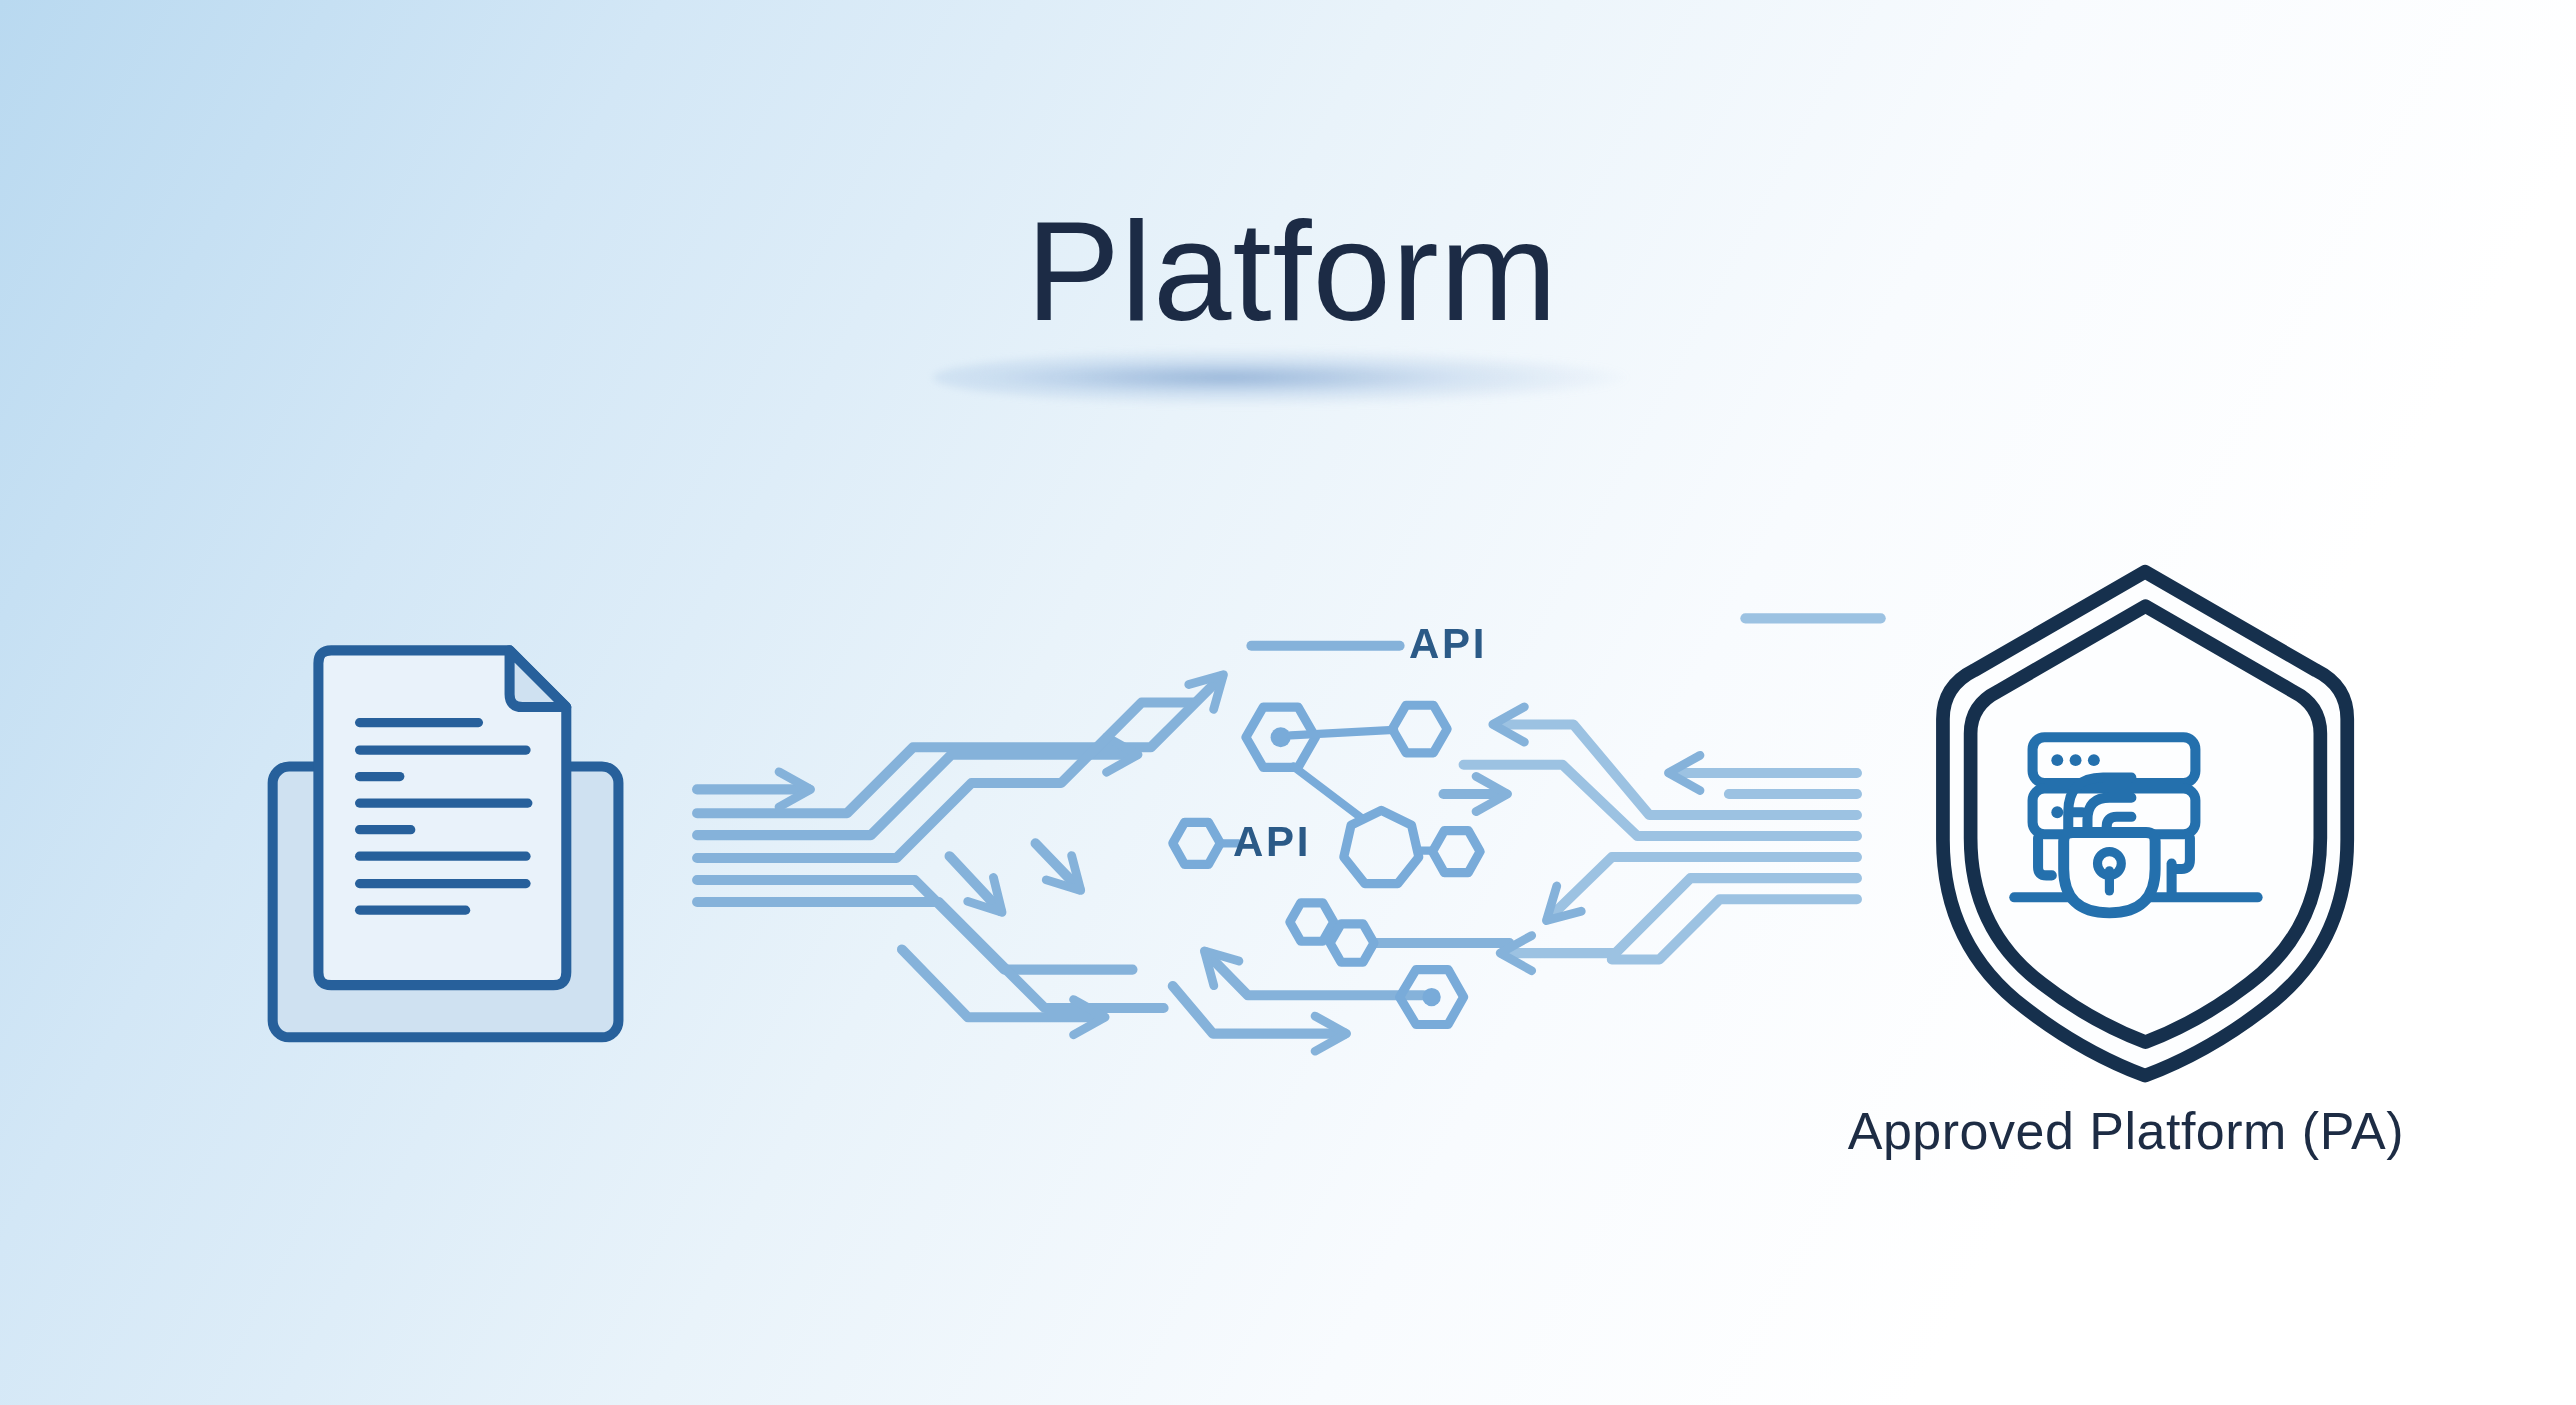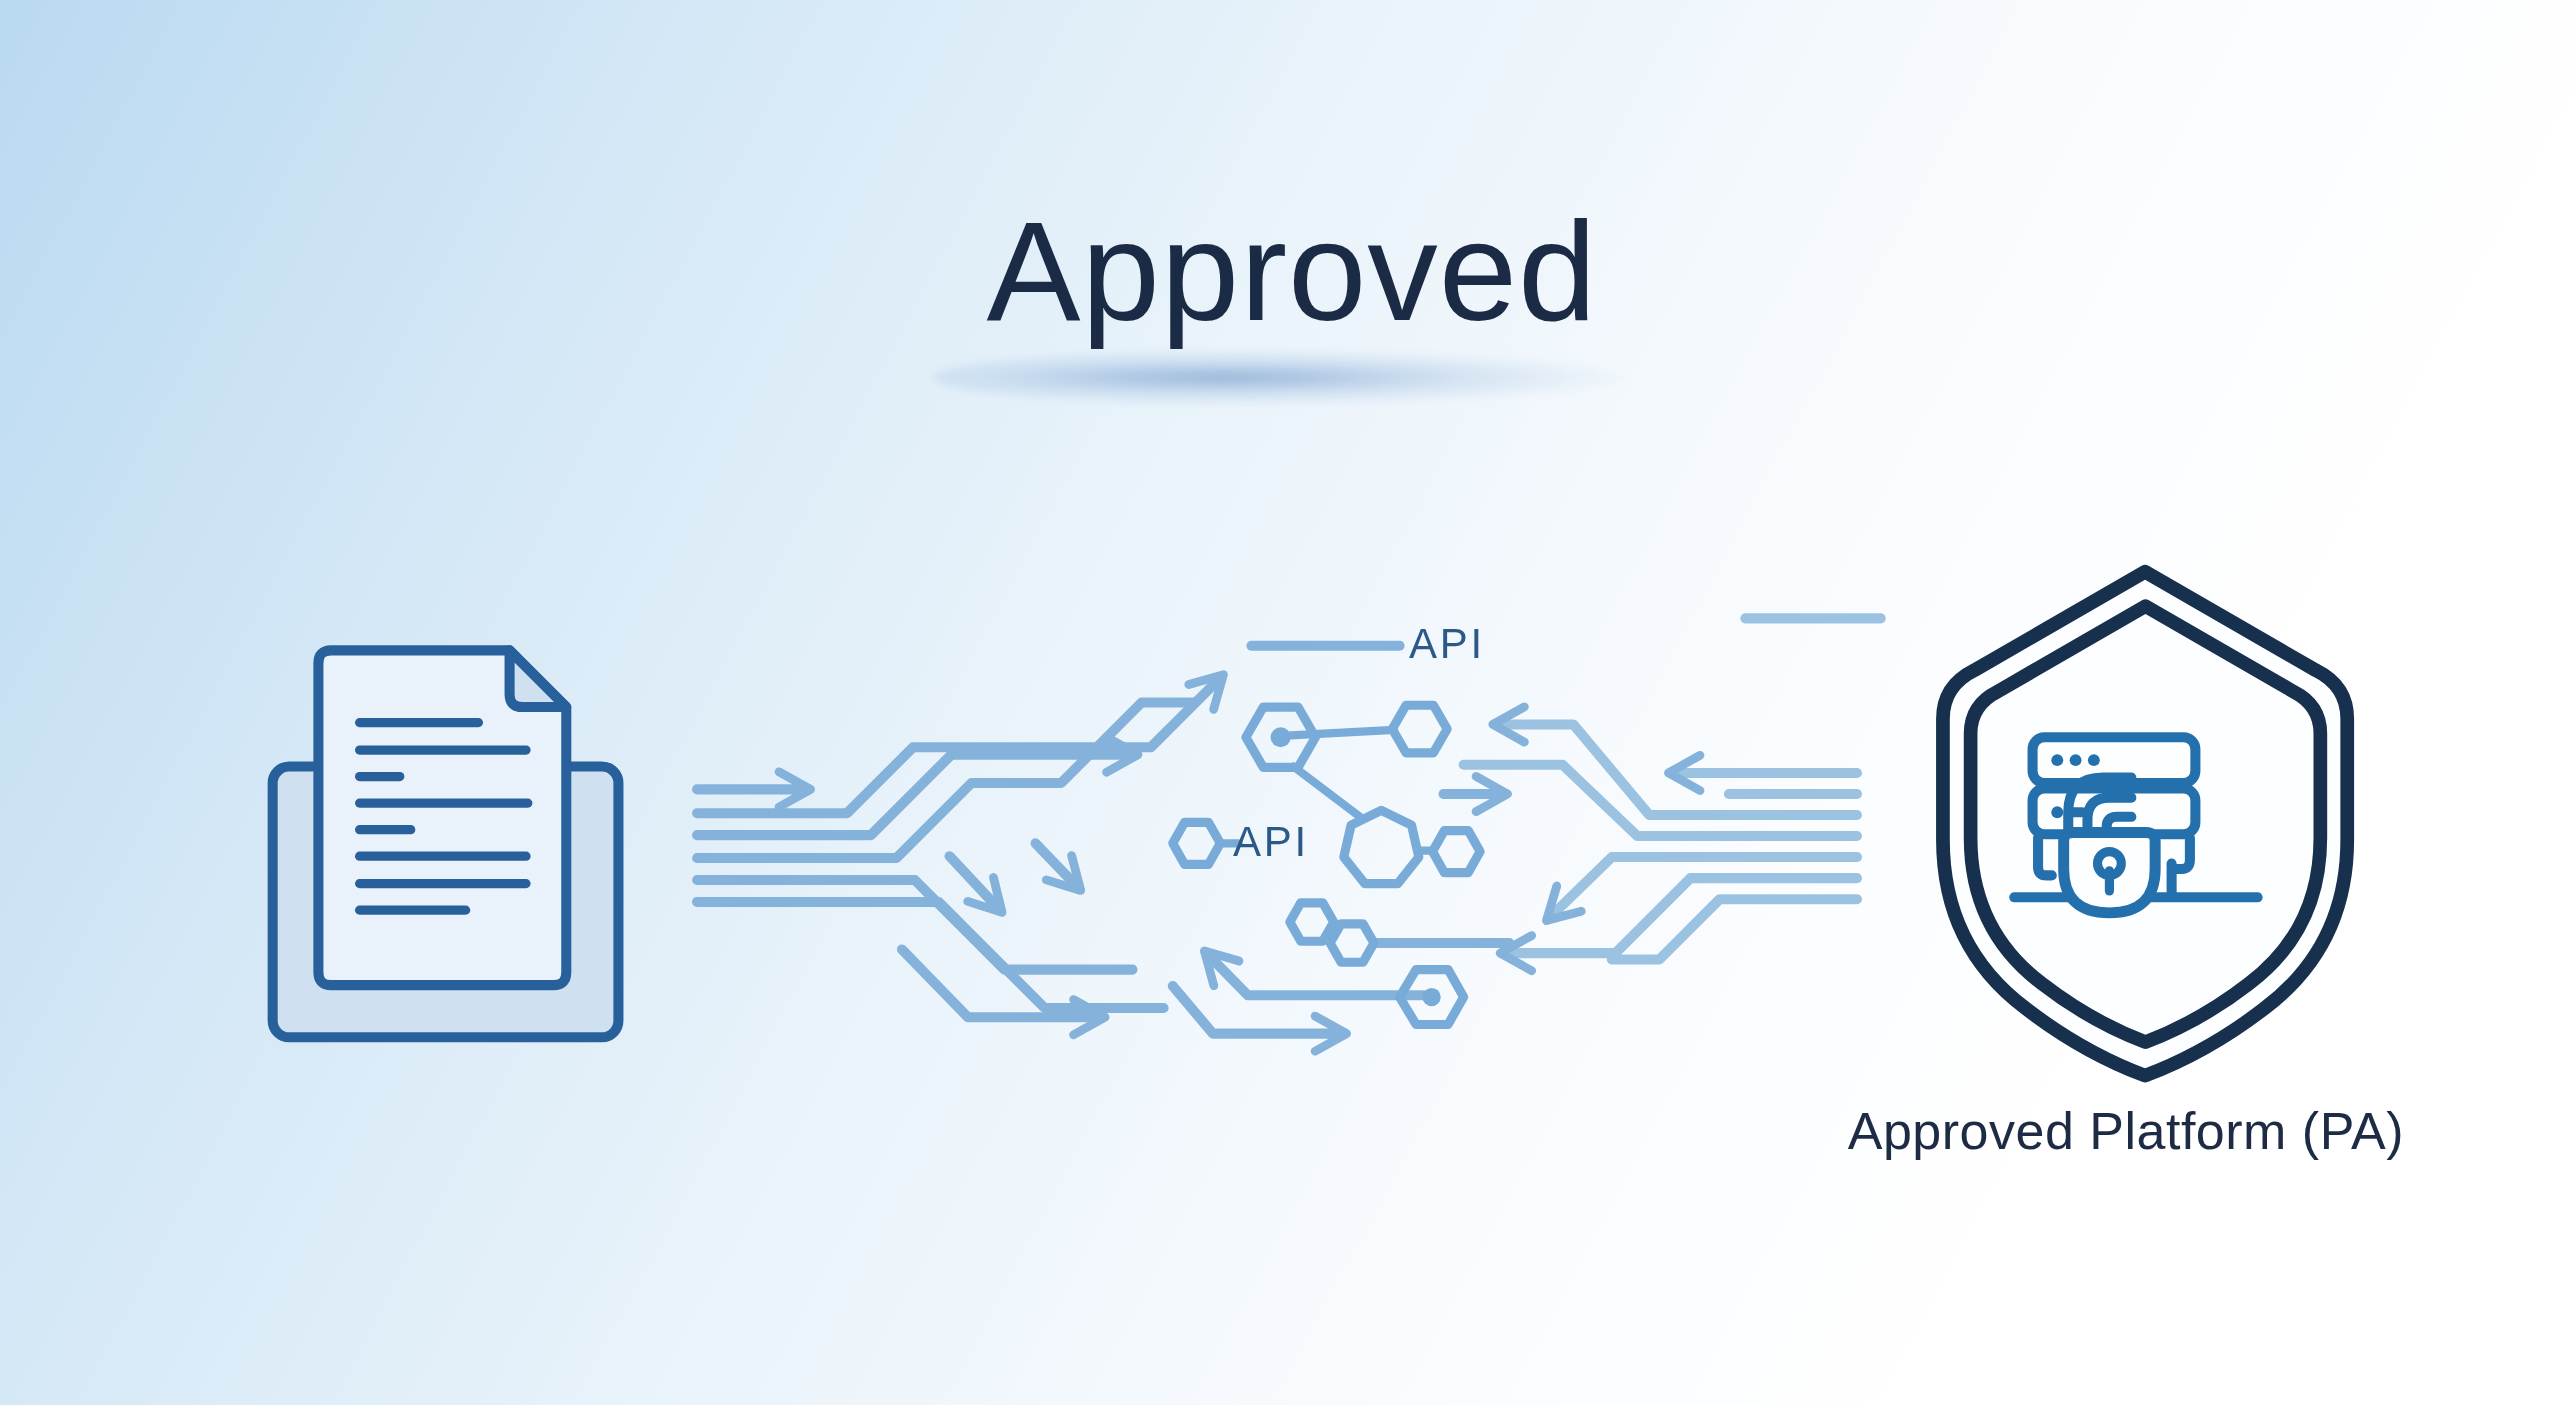--- a/index.html
+++ b/index.html
@@ -35,21 +35,21 @@
     background:radial-gradient(ellipse at 42% 50%,
       rgba(91,136,193,0.55) 0%,
       rgba(140,176,219,0.28) 40%,
       rgba(190,214,240,0) 72%);
     filter:blur(3.7px);
   }
   .art{position:absolute;left:0;top:0;width:2576px;height:1405px;}
   .api-label{
     position:absolute;
     font-size:42px;
-    font-weight:400;
+    font-weight:700;
     letter-spacing:2.7px;
     color:var(--api-text,#2b5a87);
   }
   .api1{left:1409px;top:620px;}
   .api2{left:1233px;top:818px;}
   .platform-label{
     position:absolute;
     left:1846px;top:1101px;width:558px;
     text-align:right;
     font-size:52px;
@@ -141,21 +141,21 @@
     stroke:var(--icon-blue,#2470ad);
     stroke-width:10;
     stroke-linecap:round;
   }
 </style>
 </head>
 <body>
 
 <div class="stage">
 
-  <h1 class="title">Approved</h1>
+  <h1 class="title">Platform</h1>
   <div class="title-shadow"></div>
 
   <svg class="art" viewBox="0 0 2816 1536" xmlns="http://www.w3.org/2000/svg">
     <defs>
       <marker id="arrow" viewBox="0 0 10 10" refX="8" refY="5" markerWidth="4.6" markerHeight="4.6" orient="auto-start-reverse">
         <path class="arrowhead" d="M1.6,1.2 L8.4,5 L1.6,8.8"></path>
       </marker>
       <path id="shieldShape" d="M2345,625 L2158,733 Q2124,750 2124,786 L2124,918 Q2124,1034 2214,1102 Q2276,1150 2345,1176 Q2414,1150 2476,1102 Q2566,1034 2566,918 L2566,786 Q2566,750 2532,733 Z"></path>
     </defs>
 

